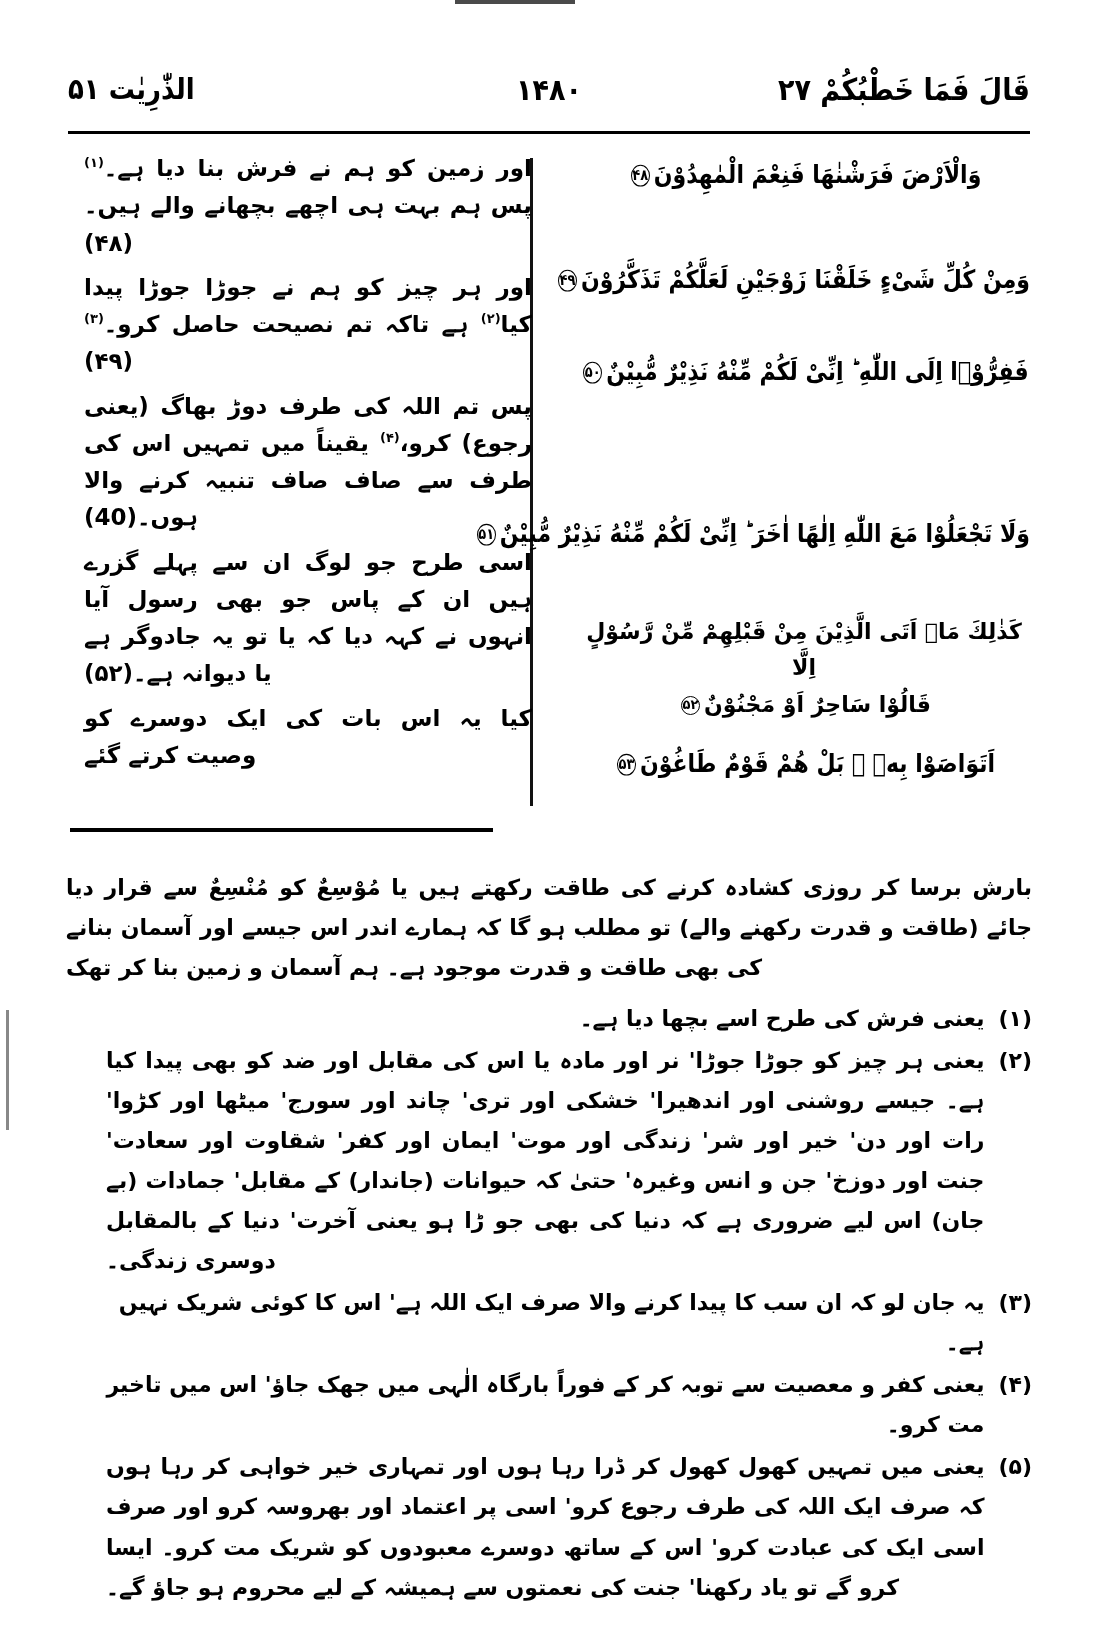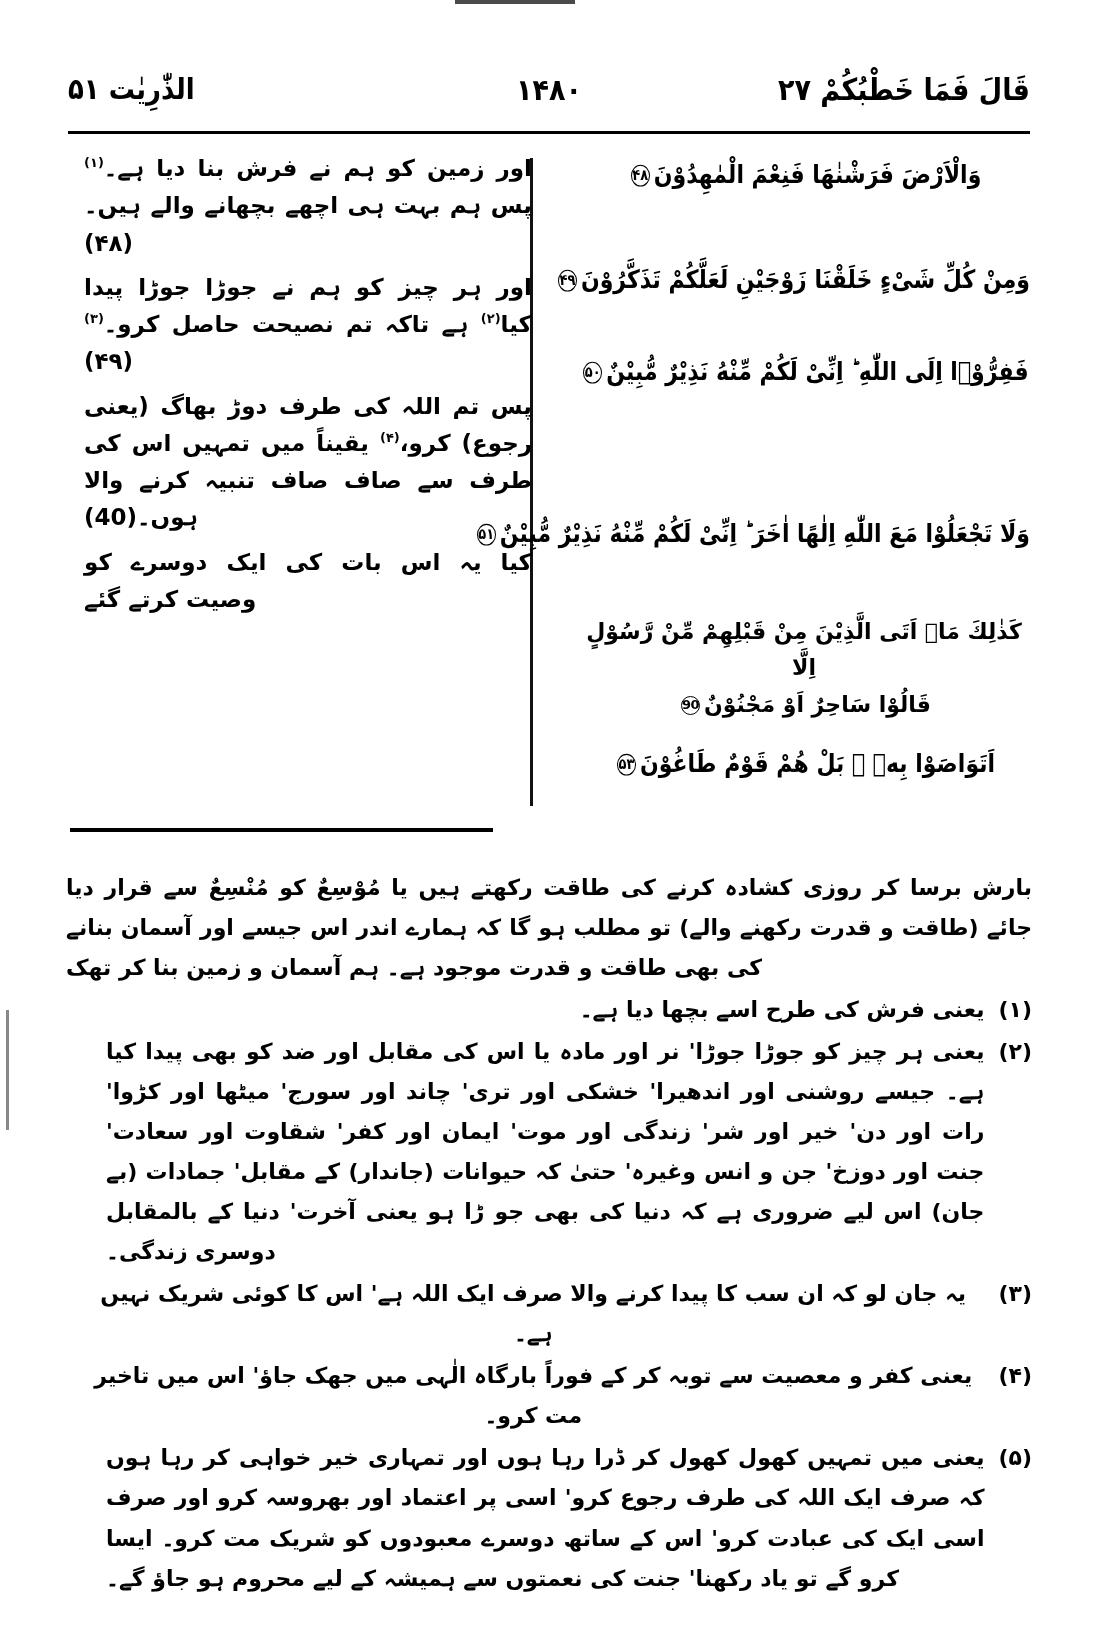--- a/index.html
+++ b/index.html
@@ -194,21 +194,21 @@
     width: 966px;
     direction: rtl;
     font-size: 22px;
     font-weight: 600;
     line-height: 1.82;
     letter-spacing: -0.3px;
   }
   .fn-cont {
     text-align: justify;
     text-align-last: left;
-    margin-bottom: 2px;
+    margin-bottom: 11px;
   }
   .fn-cont-last {
     text-align: left;
     margin-bottom: 4px;
   }
   .fn-item {
     display: flex;
     flex-direction: row;
     align-items: flex-start;
     margin-bottom: 2px;
@@ -224,21 +224,21 @@
     text-align: justify;
     text-align-last: left;
     margin-left: 40px;
   }
   .fn-body-short {
     flex: 1 1 auto;
     text-align: right;
   }
   .fn-body-center {
     flex: 1 1 auto;
-    text-align: center;
+    text-align: right;
     margin-left: 16px;
   }
 </style>
 </head>
 <body>
 
 <div id="page">
 
   <div class="scan-edge-top"></div>
   <div class="scan-edge-left"></div>
@@ -268,21 +268,21 @@
         <span>فَفِرُّوْۤا اِلَى اللّٰهِ ؕ اِنِّىْ لَكُمْ مِّنْهُ نَذِيْرٌ مُّبِيْنٌ</span><span class="ayah-num">۵۰</span>
       </div>
 
       <div class="ayah a51">
         <span>وَلَا تَجْعَلُوْا مَعَ اللّٰهِ اِلٰهًا اٰخَرَ ؕ اِنِّىْ لَكُمْ مِّنْهُ نَذِيْرٌ مُّبِيْنٌ</span><span class="ayah-num">۵۱</span>
       </div>
 
       <div class="ayah-wrap a52">
         <div>كَذٰلِكَ مَاۤ اَتَى الَّذِيْنَ مِنْ قَبْلِهِمْ مِّنْ رَّسُوْلٍ اِلَّا</div>
         <div>
-          <span>قَالُوْا سَاحِرٌ اَوْ مَجْنُوْنٌ</span><span class="ayah-num">90</span>
+          <span>قَالُوْا سَاحِرٌ اَوْ مَجْنُوْنٌ</span><span class="ayah-num">۵۲</span>
         </div>
       </div>
 
       <div class="ayah a53">
         <span>اَتَوَاصَوْا بِهٖ ۚ بَلْ هُمْ قَوْمٌ طَاغُوْنَ</span><span class="ayah-num">۵۳</span>
       </div>
 
     </div>
 
     <div class="col-urdu">
@@ -297,20 +297,23 @@
         <span>ہے تاکہ تم نصیحت حاصل کرو۔</span><span class="fn-ref">(۳)</span>
         <span class="v-num">(۴۹)</span>
       </div>
 
       <div class="u-block">
         <span>پس تم اللہ کی طرف دوڑ بھاگ (یعنی رجوع) کرو،</span><span class="fn-ref">(۴)</span>
         <span>یقیناً میں تمہیں اس کی طرف سے صاف صاف تنبیہ کرنے والا ہوں۔</span><span class="v-num">(40)</span>
       </div>
 
 
+      <div class="u-block">
+        <span>اسی طرح جو لوگ ان سے پہلے گزرے ہیں ان کے پاس جو بھی رسول آیا انہوں نے کہہ دیا کہ یا تو یہ جادوگر ہے یا دیوانہ ہے۔</span><span class="v-num">(۵۲)</span>
+      </div>
 
       <div class="u-block">
         <span>کیا یہ اس بات کی ایک دوسرے کو وصیت کرتے گئے</span>
       </div>
 
     </div>
 
   </div>
 
   <div class="fn-divider"></div>

